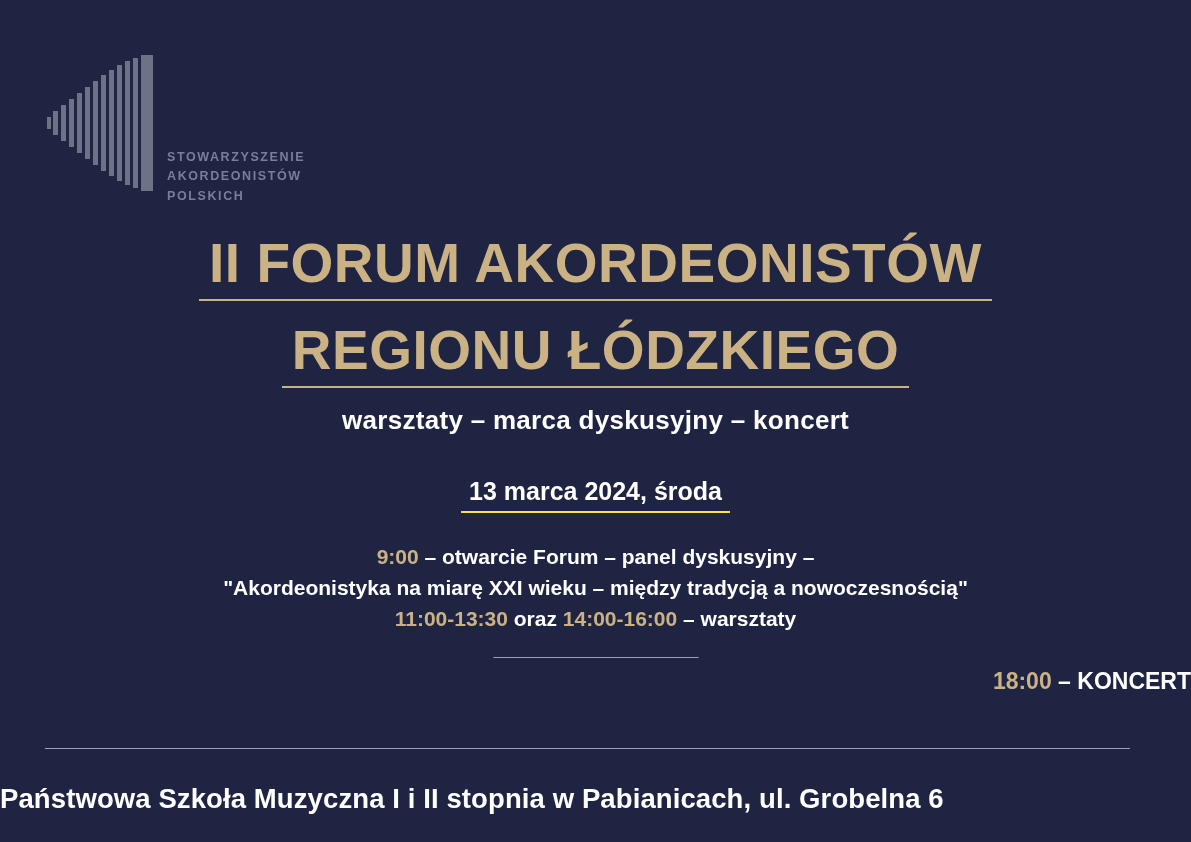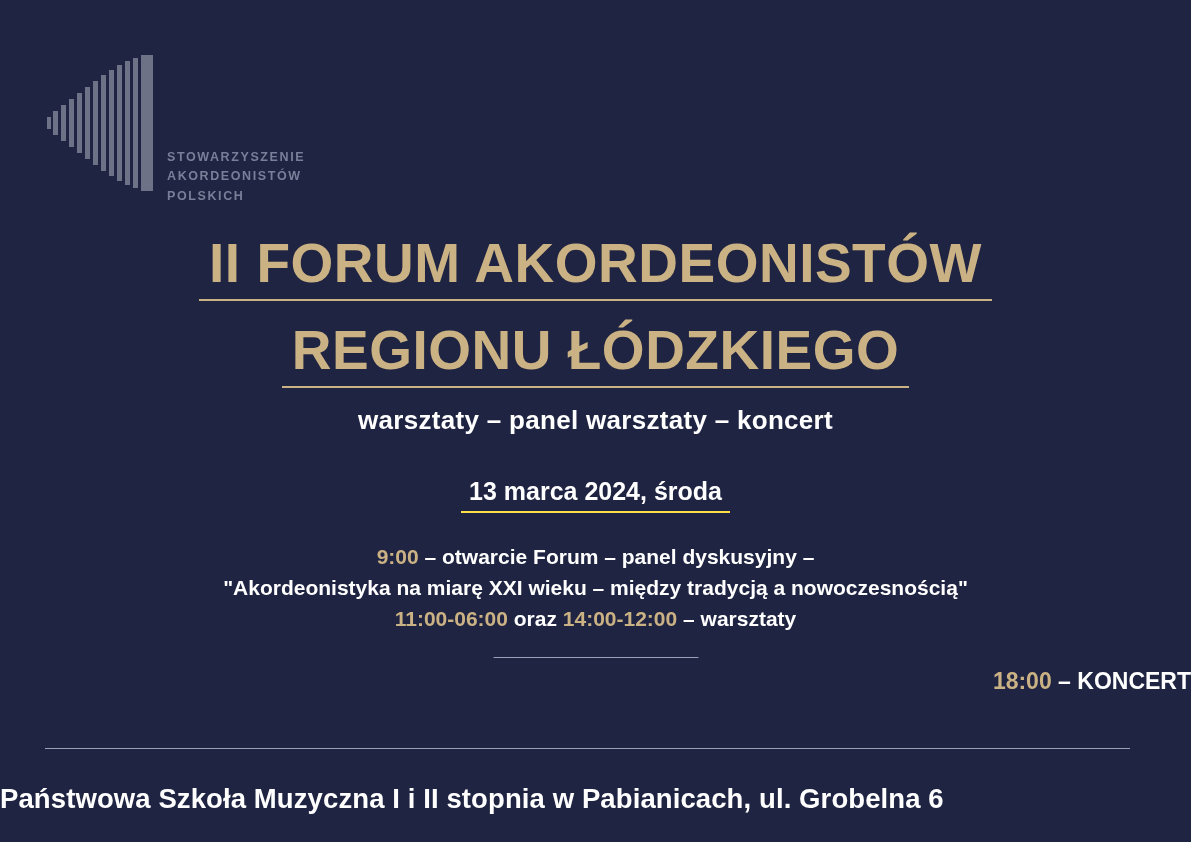--- a/index.html
+++ b/index.html
@@ -184,35 +184,35 @@
       <div>AKORDEONISTÓW</div>
       <div>POLSKICH</div>
     </div>
   </div>
 
   <div class="title-wrap">
     <div class="title-line">II FORUM AKORDEONISTÓW</div>
     <div class="title-line second">REGIONU ŁÓDZKIEGO</div>
   </div>
 
-  <div class="subtitle">warsztaty – panel warsztaty – koncert</div>
+  <div class="subtitle">warsztaty – marca dyskusyjny – koncert</div>
 
   <div class="datebar">
     <span>13 marca 2024, środa</span>
   </div>
 
   <div class="schedule">
     <div>
       <span class="time">9:00</span><span> – </span><span>otwarcie Forum – panel dyskusyjny –</span>
     </div>
     <div>
       <span>"Akordeonistyka na miarę XXI wieku – między tradycją a nowoczesnością"</span>
     </div>
     <div>
-      <span class="time">11:00-06:00</span><span> oraz </span><span class="time">14:00-12:00</span><span> – warsztaty</span>
+      <span class="time">11:00-13:30</span><span> oraz </span><span class="time">14:00-16:00</span><span> – warsztaty</span>
     </div>
   </div>
 
   <div class="rule-short"></div>
 
   <div class="concert">
     <span class="time">18:00</span><span> – KONCERT</span>
   </div>
 
   <div class="rule-long"></div>

